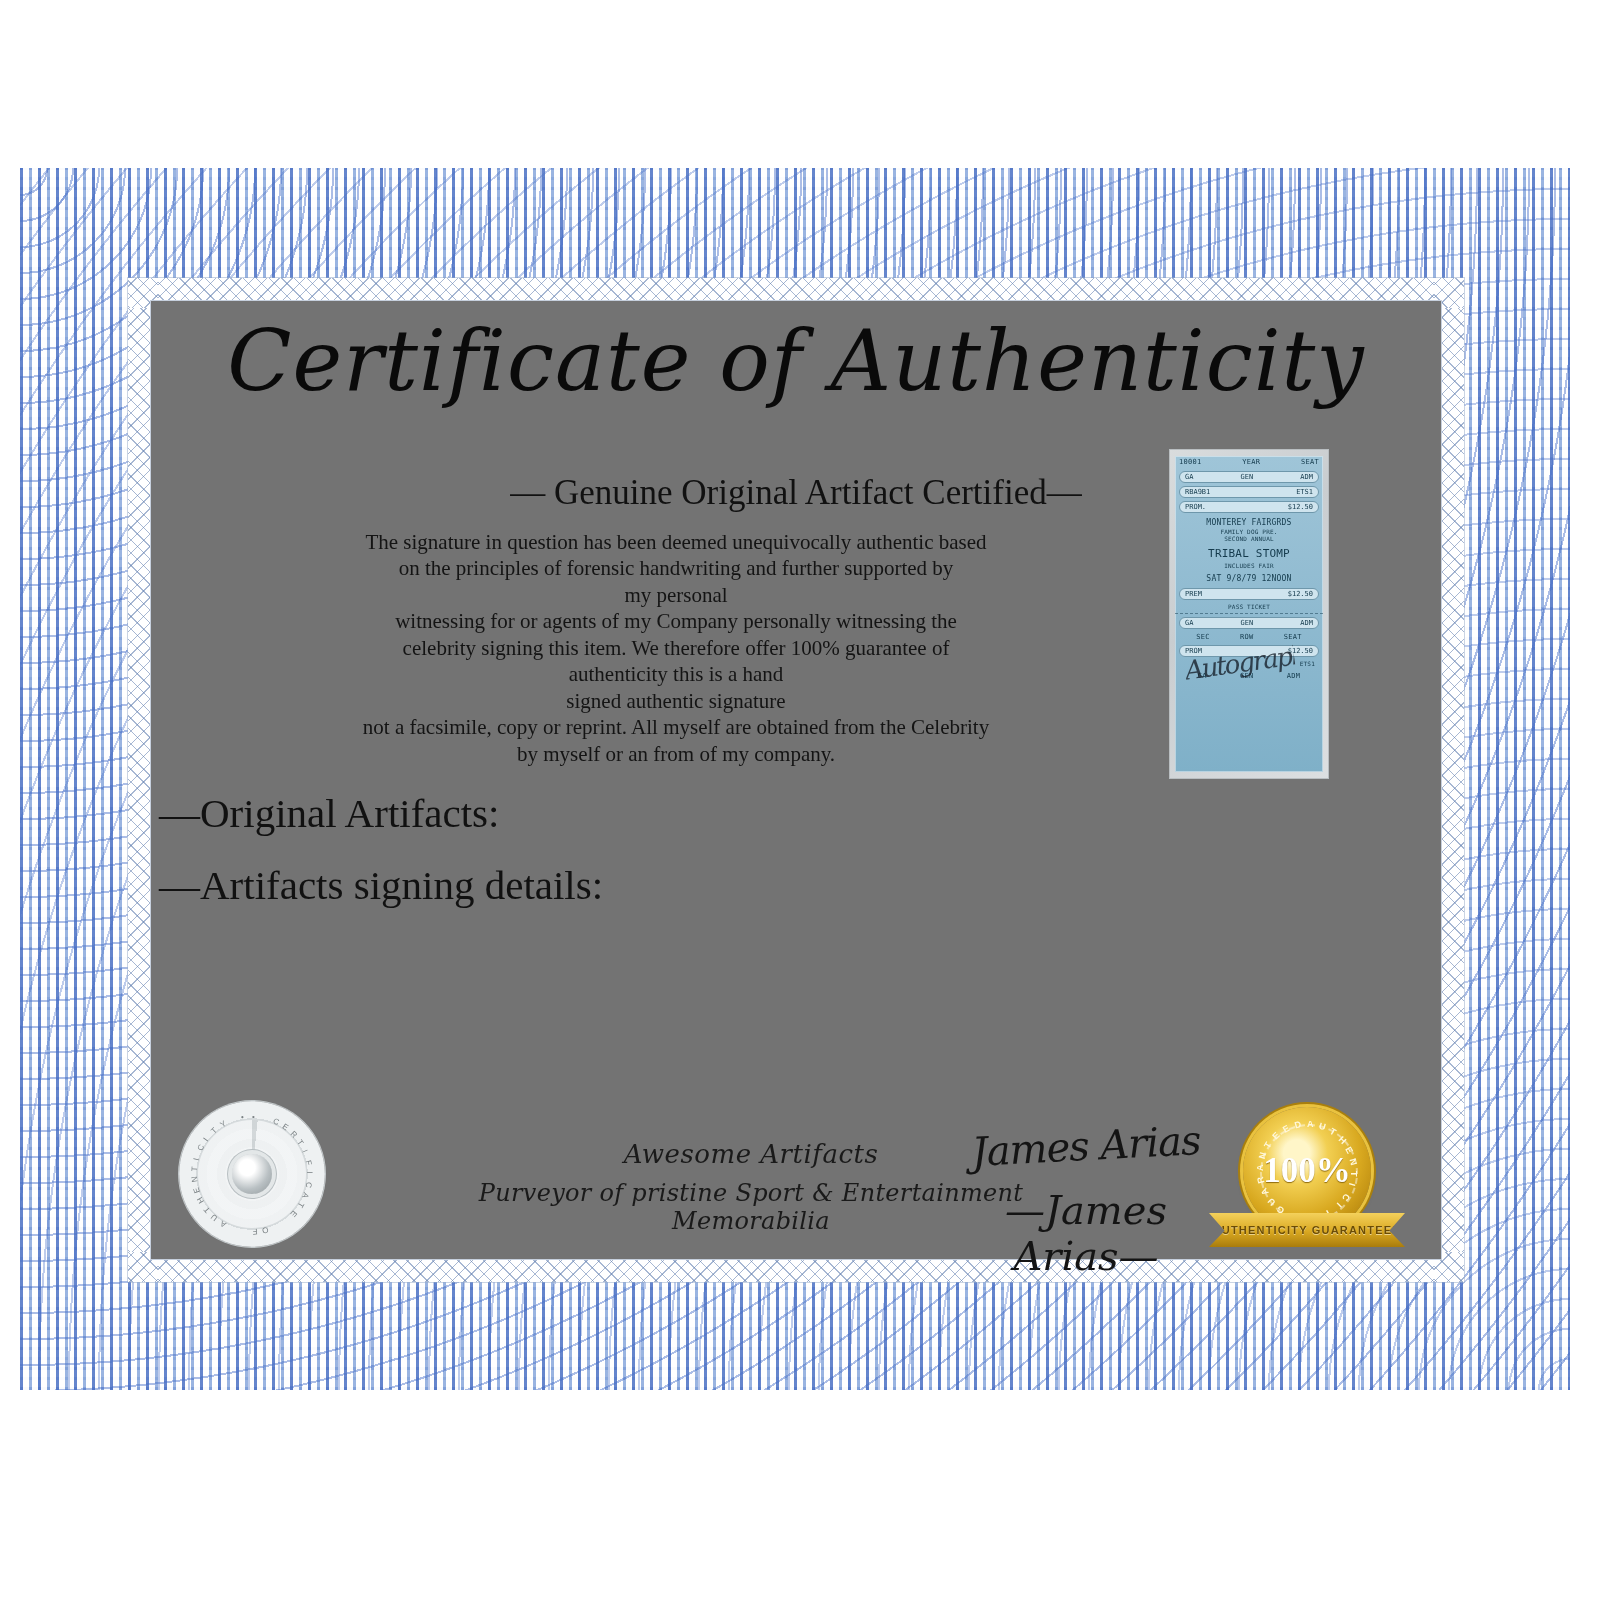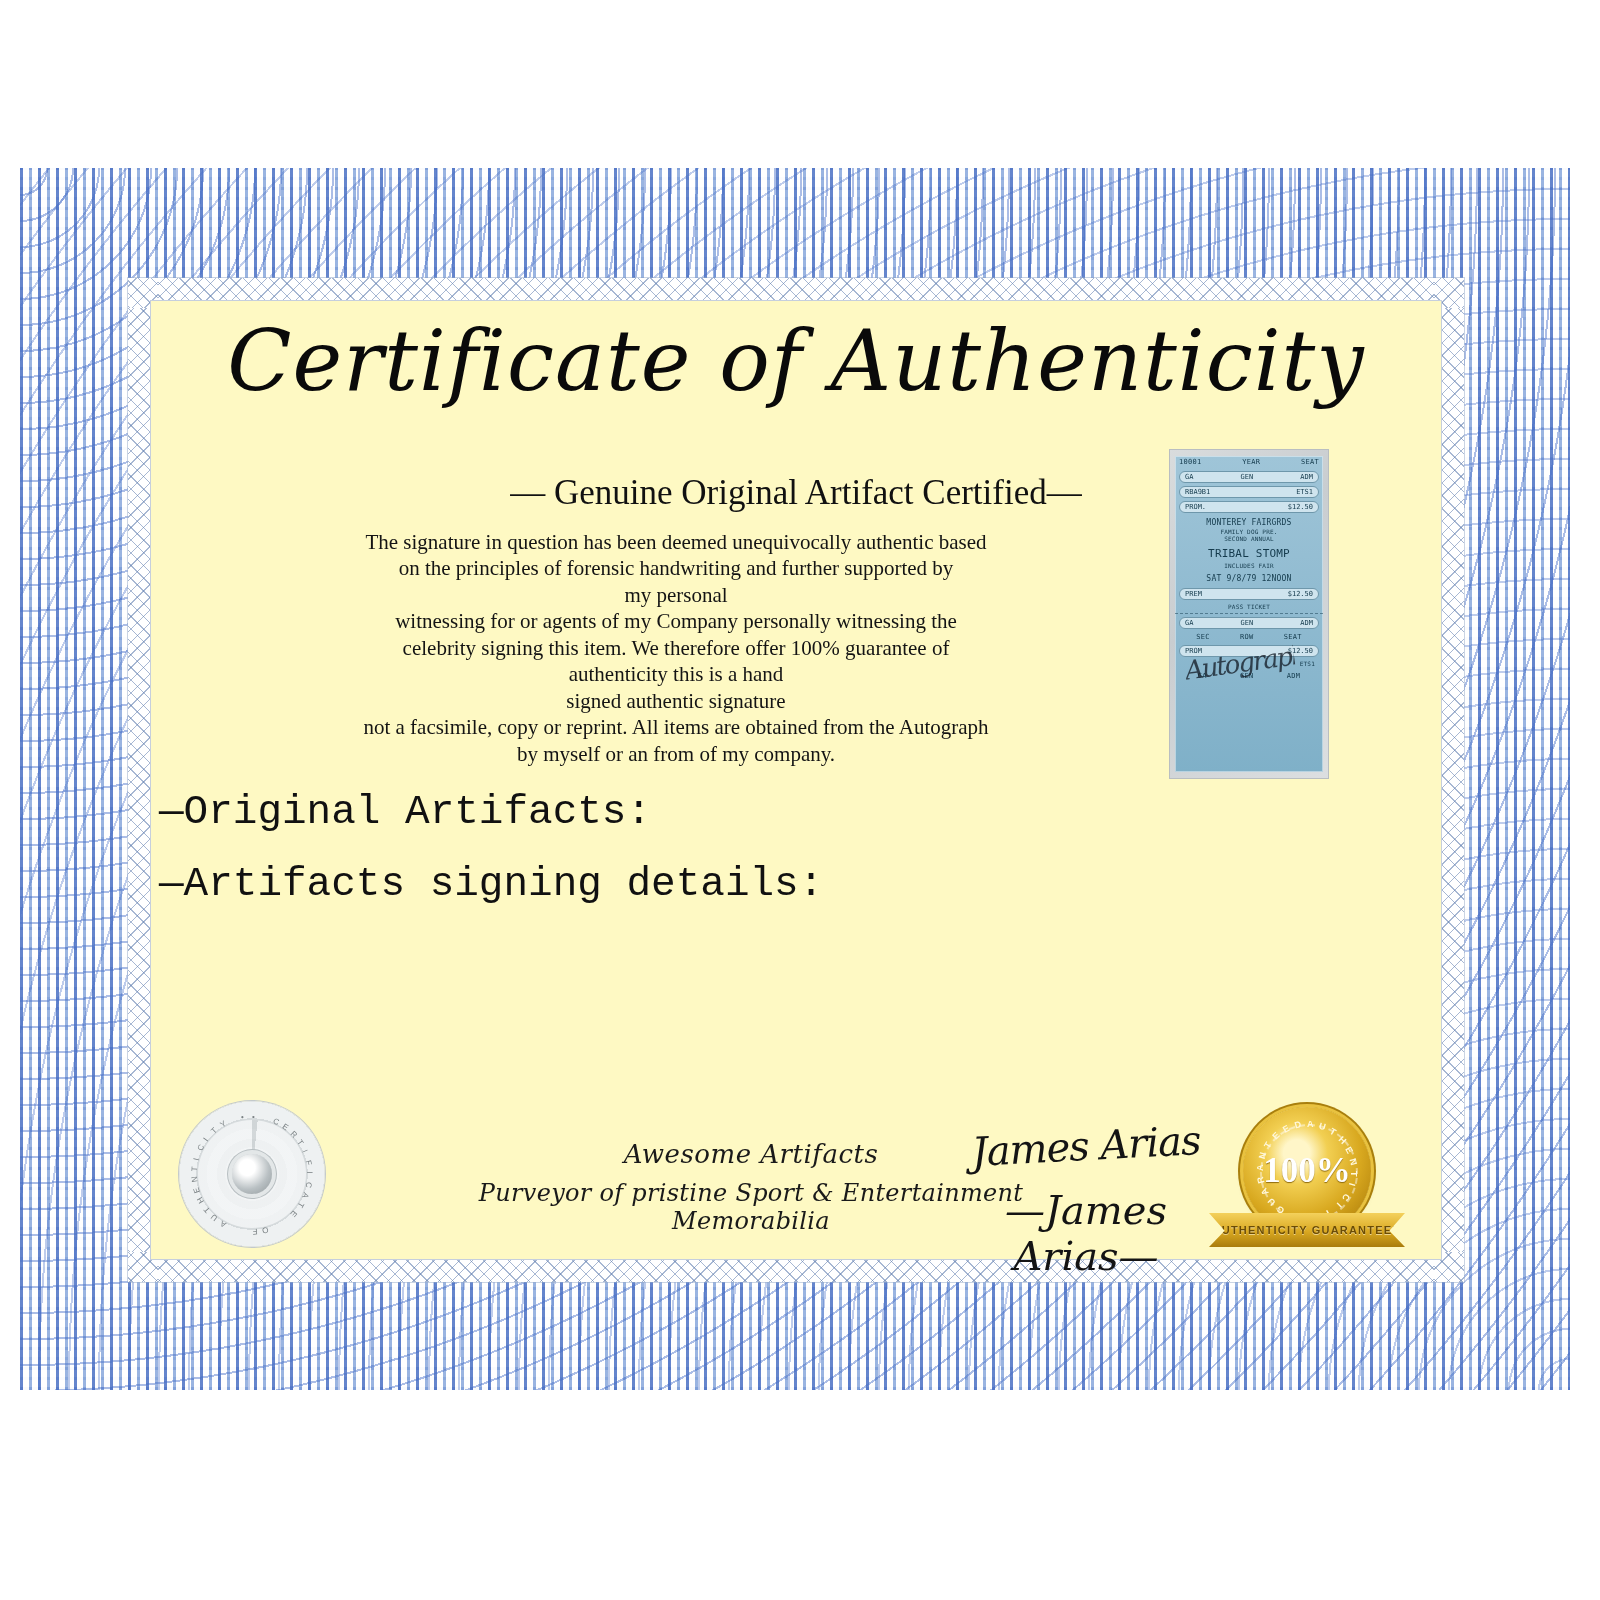--- a/index.html
+++ b/index.html
@@ -106,21 +106,21 @@
     background: #ffffff;
   }
 
   
   .field {
     position: absolute;
     left: 150px;
     top: 300px;
     width: 1292px;
     height: 960px;
-    background: #fef9c3;
+    background: #737373;
     border: 1px solid #c6cfdd;
     box-sizing: border-box;
   }
 
   
   .title {
     position: absolute;
     left: 0;
     top: 18px;
     width: 100%;
@@ -154,21 +154,21 @@
     font-family: "Liberation Serif", serif;
     font-size: 21px;
     line-height: 1.26;
     color: #141414;
   }
   .body-copy p { margin: 0; }
 
   .section-line {
     position: absolute;
     left: 8px;
-    font-family: Liberation Mono, monospace;
+    font-family: Liberation Serif, serif;
     font-size: 41px;
     color: #111;
     text-align: right;
   }
   .section-1 { top: 488px; }
   .section-2 { top: 560px; }
 
   
   .ticket-photo {
     position: absolute;
@@ -414,21 +414,21 @@
     <div class="subtitle">— Genuine Original Artifact Certified—</div>
 
     <div class="body-copy">
       <p>The signature in question has been deemed unequivocally authentic based</p>
       <p>on the principles of  forensic handwriting and further supported by</p>
       <p>my personal</p>
       <p>witnessing for or agents of my Company personally witnessing the</p>
       <p>celebrity signing this item. We therefore offer 100% guarantee of</p>
       <p>authenticity this is a hand</p>
       <p>signed authentic signature</p>
-      <p>not a facsimile, copy or reprint. All items are obtained from the Autograph</p>
+      <p>not a facsimile, copy or reprint. All myself are obtained from the Celebrity</p>
       <p>by myself or an from of my company.</p>
     </div>
 
     <div class="section-line section-1">—Original Artifacts:</div>
     <div class="section-line section-2">—Artifacts signing details:</div>
 
     <div class="ticket-photo">
       <div class="ticket-body">
         <div class="t-row" style="justify-content:space-between;padding:1px 4px 0;">
           <span>10001</span>

